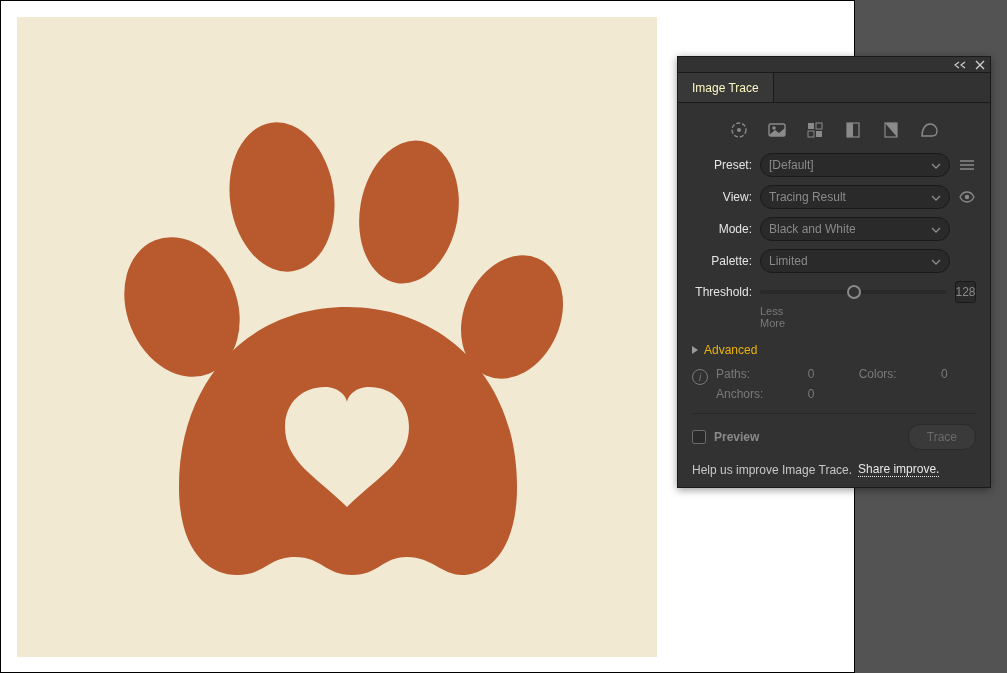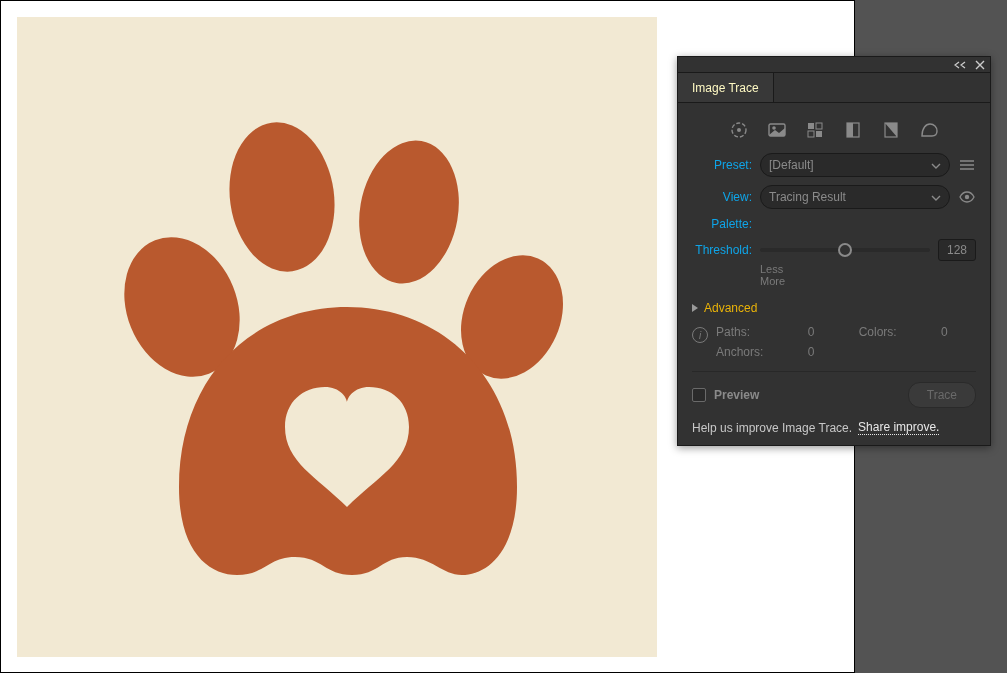--- a/index.html
+++ b/index.html
@@ -101,21 +101,21 @@
     }
     .form-row {
       display: flex;
       align-items: center;
       margin-bottom: 8px;
       gap: 8px;
     }
     .form-label {
       width: 60px;
       text-align: right;
-      color: #0ea5e9;
+      color: #e5e5e5;
       font-size: 12px;
     }
     .select-box {
       flex: 1;
       height: 24px;
       background: #2a2a2a;
       border: 1px solid #1a1a1a;
       border-radius: 12px;
       color: #8a8a8a;
       padding: 0 8px;
@@ -161,21 +161,21 @@
       left: 50%;
       top: 50%;
       transform: translate(-50%, -50%);
       width: 14px;
       height: 14px;
       border-radius: 50%;
       background: #323232;
       border: 2px solid #8a8a8a;
     }
     .threshold-value {
-      width: 38px;
+      width: 21px;
       height: 22px;
       background: #2a2a2a;
       border: 1px solid #1a1a1a;
       border-radius: 3px;
       color: #8a8a8a;
       font-size: 12px;
       display: flex;
       align-items: center;
       justify-content: center;
     }
@@ -399,23 +399,43 @@
         </span>
       </div>
       <div class="side-icon">
         <svg width="16" height="12" viewBox="0 0 16 12">
             <path d="M1 6 C3 2 6 1 8 1 C10 1 13 2 15 6 C13 10 10 11 8 11 C6 11 3 10 1 6 Z" fill="none" stroke="#8a8a8a" stroke-width="1.3"></path>
             <circle cx="8" cy="6" r="2.2" fill="#8a8a8a"></circle>
           </svg>
       </div>
     </div>
 
+    <div class="form-row">
+      <div class="form-label">Mode:</div>
+      <div class="select-box">
+        <span>Black and White</span>
+        <span class="chevron">
+          <svg width="10" height="6" viewBox="0 0 10 6">
+              <path d="M1 1 L5 5 L9 1" stroke="#8a8a8a" stroke-width="1.4" fill="none"></path>
+            </svg>
+        </span>
+      </div>
+      <div class="side-icon"></div>
+    </div>
 
     <div class="form-row">
       <div class="form-label">Palette:</div>
+      <div class="select-box">
+        <span>Limited</span>
+        <span class="chevron">
+          <svg width="10" height="6" viewBox="0 0 10 6">
+              <path d="M1 1 L5 5 L9 1" stroke="#8a8a8a" stroke-width="1.4" fill="none"></path>
+            </svg>
+        </span>
+      </div>
       <div class="side-icon"></div>
     </div>
 
     <div class="threshold-row">
       <div class="form-label">Threshold:</div>
       <div class="slider-wrap">
         <div class="slider-track"></div>
         <div class="slider-thumb"></div>
       </div>
       <div class="threshold-value">128</div>

